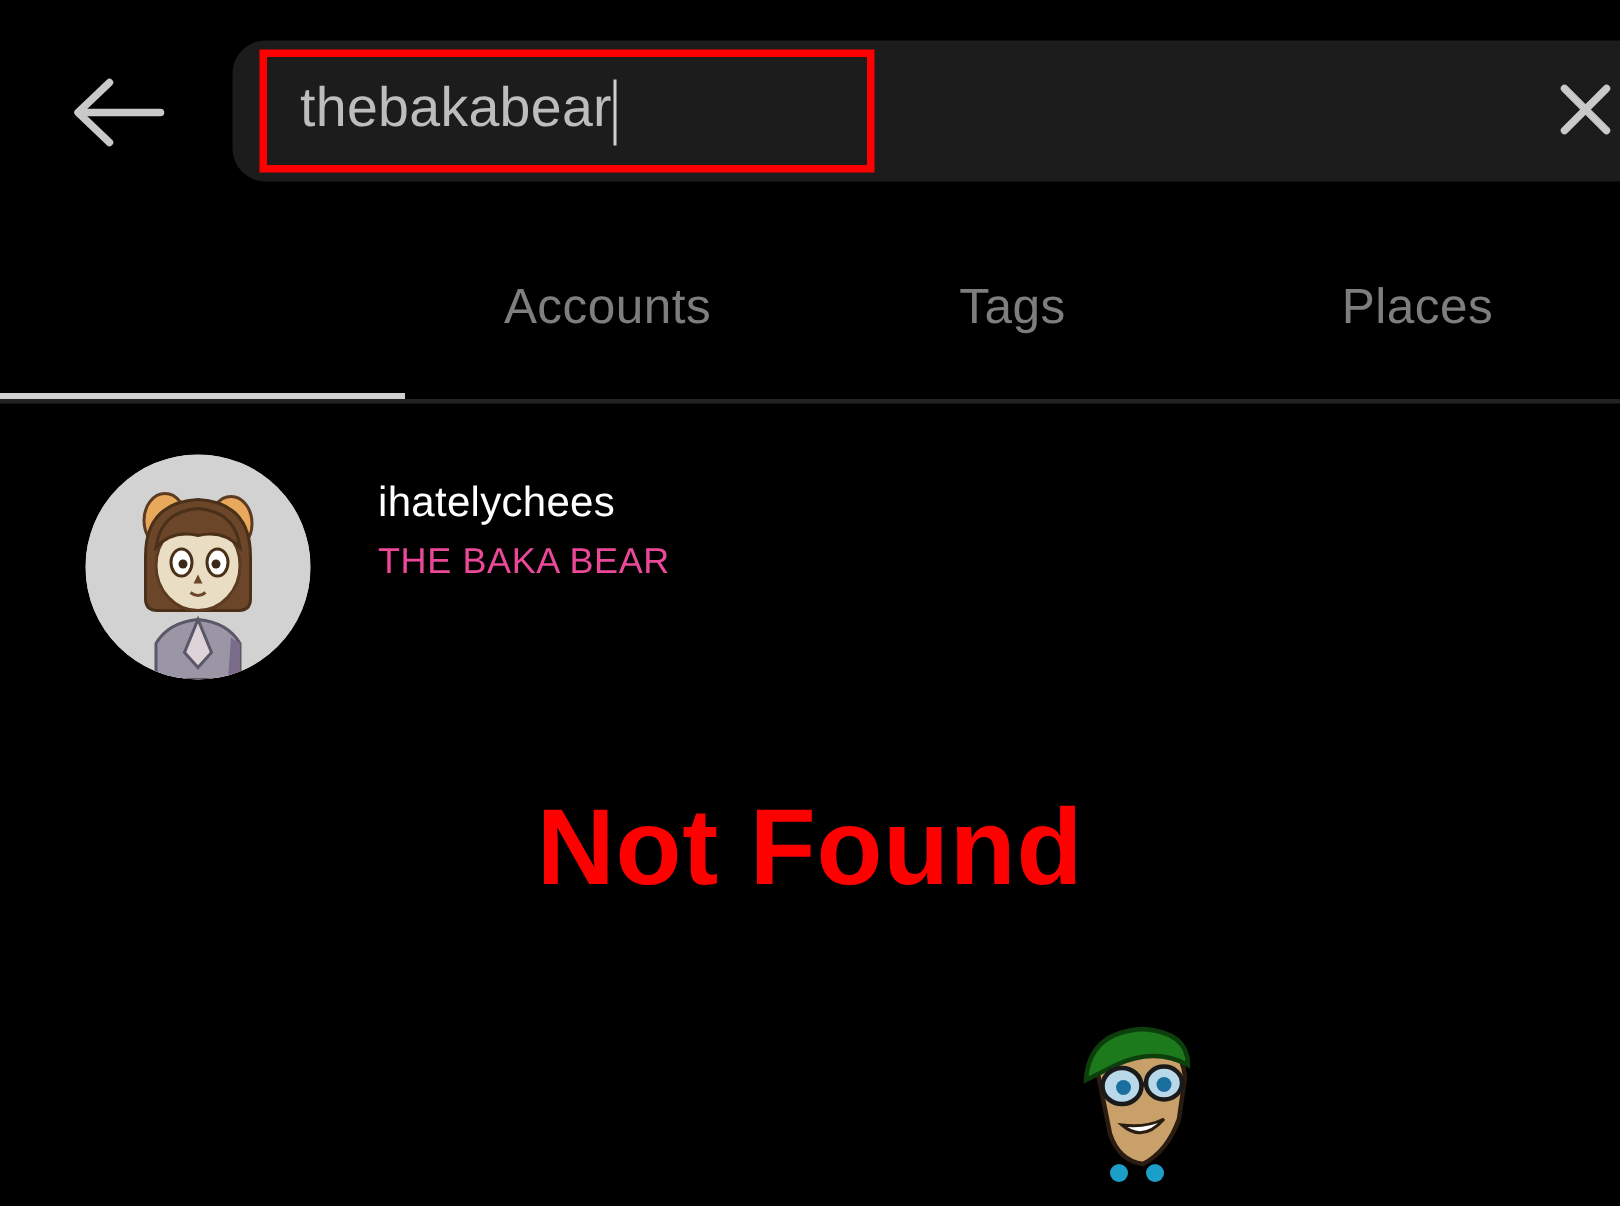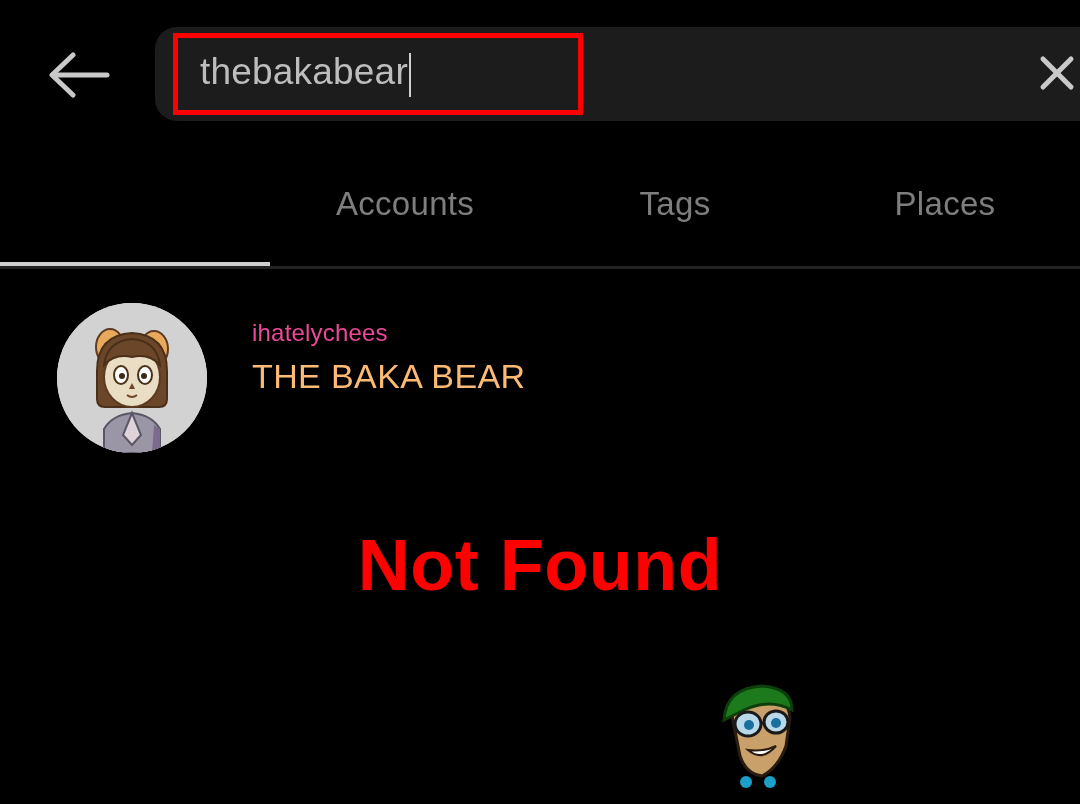--- a/index.html
+++ b/index.html
@@ -146,28 +146,28 @@
     overflow: hidden;
   }
   .avatar svg { display: block; }
 
   .result-text {
     position: absolute;
     left: 252px;
     top: 28px;
   }
   .result-username {
+    font-size: 28px;
+    color: #ffffff;
+    line-height: 1.22;
+    letter-spacing: 0.2px;
+  }
+  .result-fullname {
     font-size: 24px;
     color: #ec4899;
-    line-height: 1.22;
-    letter-spacing: 0.2px;
-  }
-  .result-fullname {
-    font-size: 34px;
-    color: #fdba74;
     line-height: 1.2;
     margin-top: 9px;
     letter-spacing: 0.4px;
   }
 
   
   .not-found {
     position: absolute;
     left: 0;
     top: 524px;

